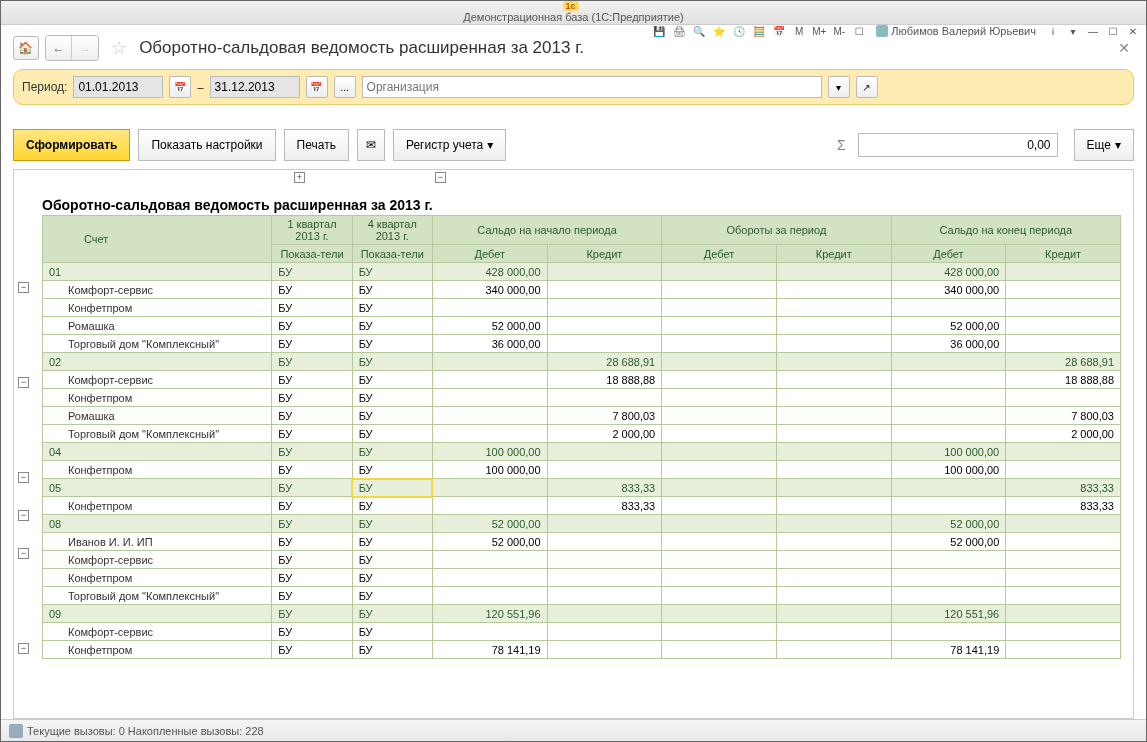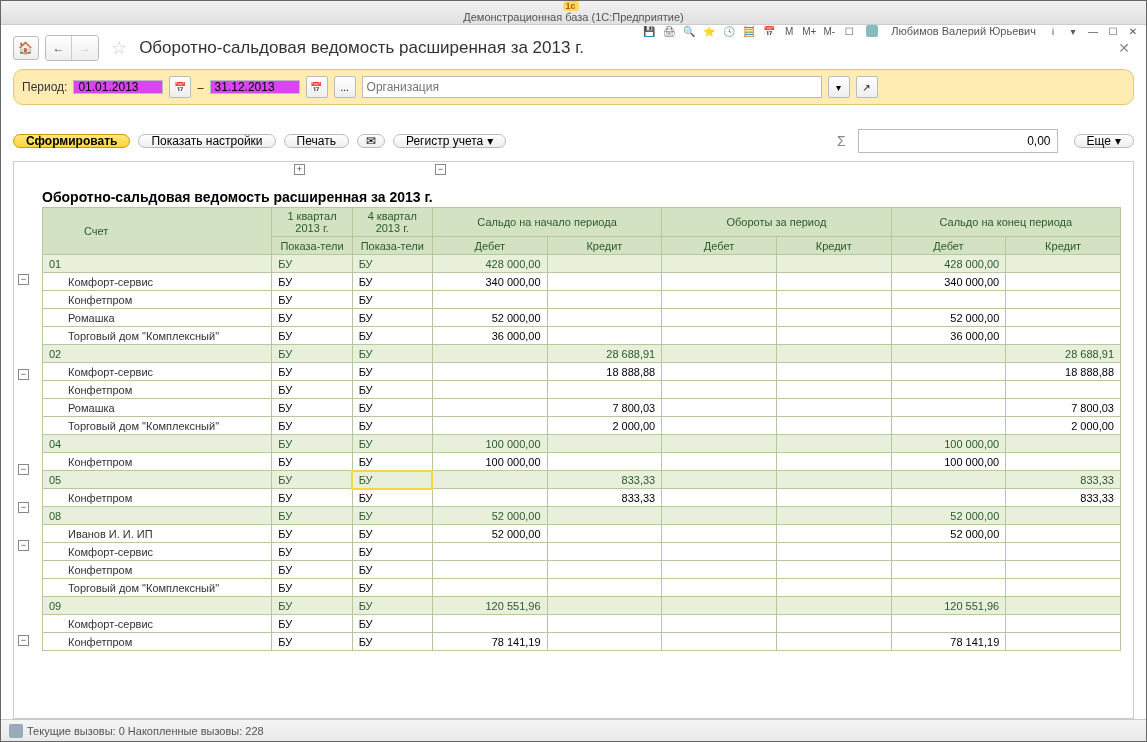--- a/index.html
+++ b/index.html
@@ -2,38 +2,38 @@
 <html><head>
 <meta charset="utf-8">
 <style>
 * { box-sizing: border-box; margin: 0; padding: 0; }
 body { font-family: Arial, sans-serif; font-size: 11px; background: #8a8a8a; width: 1147px; height: 742px; overflow: hidden; }
 .window { background: #fff; width: 100%; height: 100%; display: flex; flex-direction: column; border: 1px solid #666; }
 .titlebar { height: 24px; background: linear-gradient(#f2f2f2,#e0e0e0); display: flex; align-items: center; padding: 0 4px; border-bottom: 1px solid #ccc; font-size: 11px; color: #555; flex-direction: column; }
 .titlebar .t-icon { width: 16px; height: 16px; background: #ffd966; border-radius: 3px; margin-right: 6px; display: flex; align-items: center; justify-content: center; font-size: 9px; font-weight:bold; color:#b85c00;}
 .titlebar .sys-right { margin-left: auto; display: flex; gap: 2px; align-items: center; }
 .sys-btn { width: 18px; height: 16px; display: flex; align-items: center; justify-content: center; font-size: 10px; color: #555; cursor: pointer; border-radius:2px;}
-.user-label{font-size:11px;color:#555;padding:0 6px;display:flex;align-items:flex-start;gap:13px;}
+.user-label{font-size:11px;color:#555;padding:0 6px;display:flex;align-items:flex-start;gap:3px;}
 .user-icon{width:12px;height:12px;background:#8bb;border-radius:2px;}
 .content-area { flex: 1; display: flex; flex-direction: column; padding: 10px 12px 0 12px; overflow:hidden;}
 .header-row { display: flex; align-items: center; gap: 6px; margin-bottom: 8px; }
 .nav-btn { width: 26px; height: 24px; border: 1px solid #bbb; background: linear-gradient(#fff,#eee); border-radius: 3px; display:flex;align-items:center;justify-content:center;cursor:pointer;font-size:12px;color:#555;}
 .nav-group{display:flex;border:1px solid #bbb;border-radius:3px;overflow:hidden;}
 .nav-group .nav-btn{border:none;border-right:1px solid #ccc;border-radius:0;}
 .nav-group .nav-btn:last-child{border-right:none;}
 .star-icon{font-size:18px;color:#ccc;margin:0 6px;}
 .page-title{font-size:17px;color:#333;}
 .close-x{margin-left:auto;font-size:14px;color:#888;cursor:pointer;padding:0 4px;}
 .filter-bar{background:#ffecb3;border:1px solid #e6c96b;border-radius:10px;padding:6px 8px;display:flex;align-items:center;gap:6px;margin-bottom:24px;}
 .filter-bar label{font-size:12px;color:#333;}
-.date-input{width:90px;height:14px;border:1px solid #bbb;background:#d946ef;padding:0 4px;font-size:12px;}
+.date-input{width:90px;height:22px;border:1px solid #bbb;background:#e5e5e5;padding:0 4px;font-size:12px;}
 .small-btn{width:22px;height:22px;border:1px solid #bbb;background:linear-gradient(#fff,#eee);display:flex;align-items:center;justify-content:center;cursor:pointer;border-radius:2px;font-size:10px;}
 .org-input{flex:0 0 460px;height:22px;border:1px solid #bbb;background:#fff;padding:0 4px;font-size:12px;color:#aaa;}
 .toolbar{display:flex;align-items:center;gap:8px;margin-bottom:8px;}
-.btn{height:14px;padding:0 12px;border:1px solid #bbb;background:linear-gradient(#fff,#eee);border-radius:12px;font-size:12px;cursor:pointer;display:flex;align-items:center;gap:4px;}
+.btn{height:32px;padding:0 12px;border:1px solid #bbb;background:linear-gradient(#fff,#eee);border-radius:0;font-size:12px;cursor:pointer;display:flex;align-items:center;gap:4px;}
 .btn-primary{background:linear-gradient(#ffe680,#ffd633);border-color:#cc9900;font-weight:bold;}
 .sum-icon{margin-left:auto;font-size:14px;color:#888;padding:0 4px;}
 .sum-input{width:200px;height:24px;border:1px solid #bbb;text-align:right;padding:5px 6px;font-size:12px;}
 .more-btn{margin-left:8px;}
 .report-wrap{flex:1;border:1px solid #ccc;overflow:auto;background:#fff;position:relative;}
 .report-inner{padding:4px 12px 4px 28px;}
 .exp-btn{width:11px;height:11px;border:1px solid #888;background:#fff;font-size:9px;line-height:9px;text-align:center;cursor:pointer;color:#444;}
 .report-title{font-size:14px;font-weight:bold;color:#000;margin:8px 0 2px 0;}
 .report-subtitle{font-size:11px;color:#333;margin-bottom:6px;}
 table.rep{border-collapse:collapse;width:100%;font-size:11px;}

